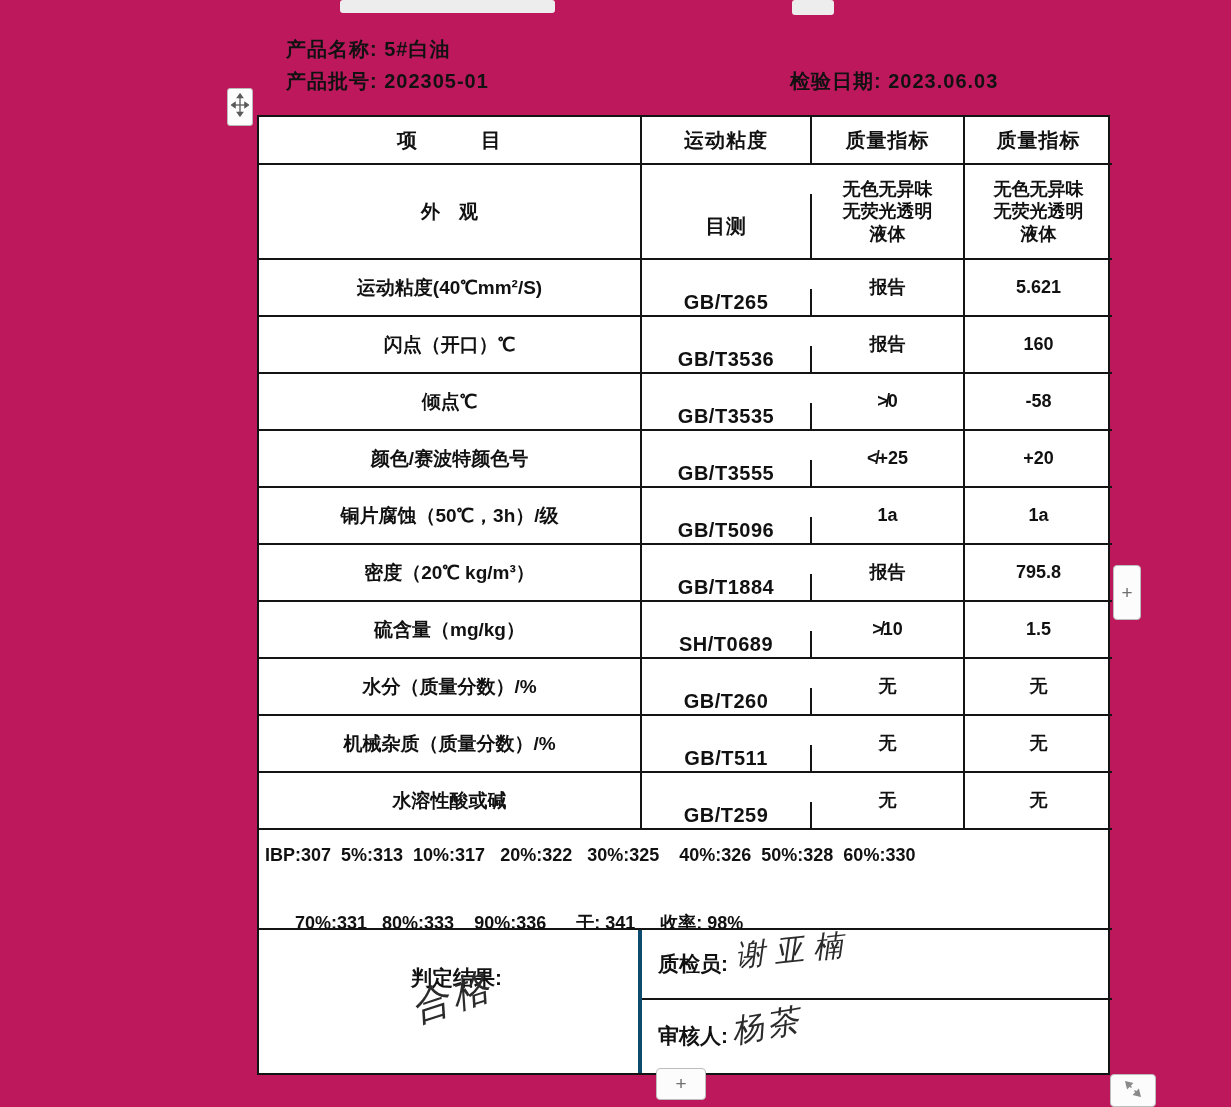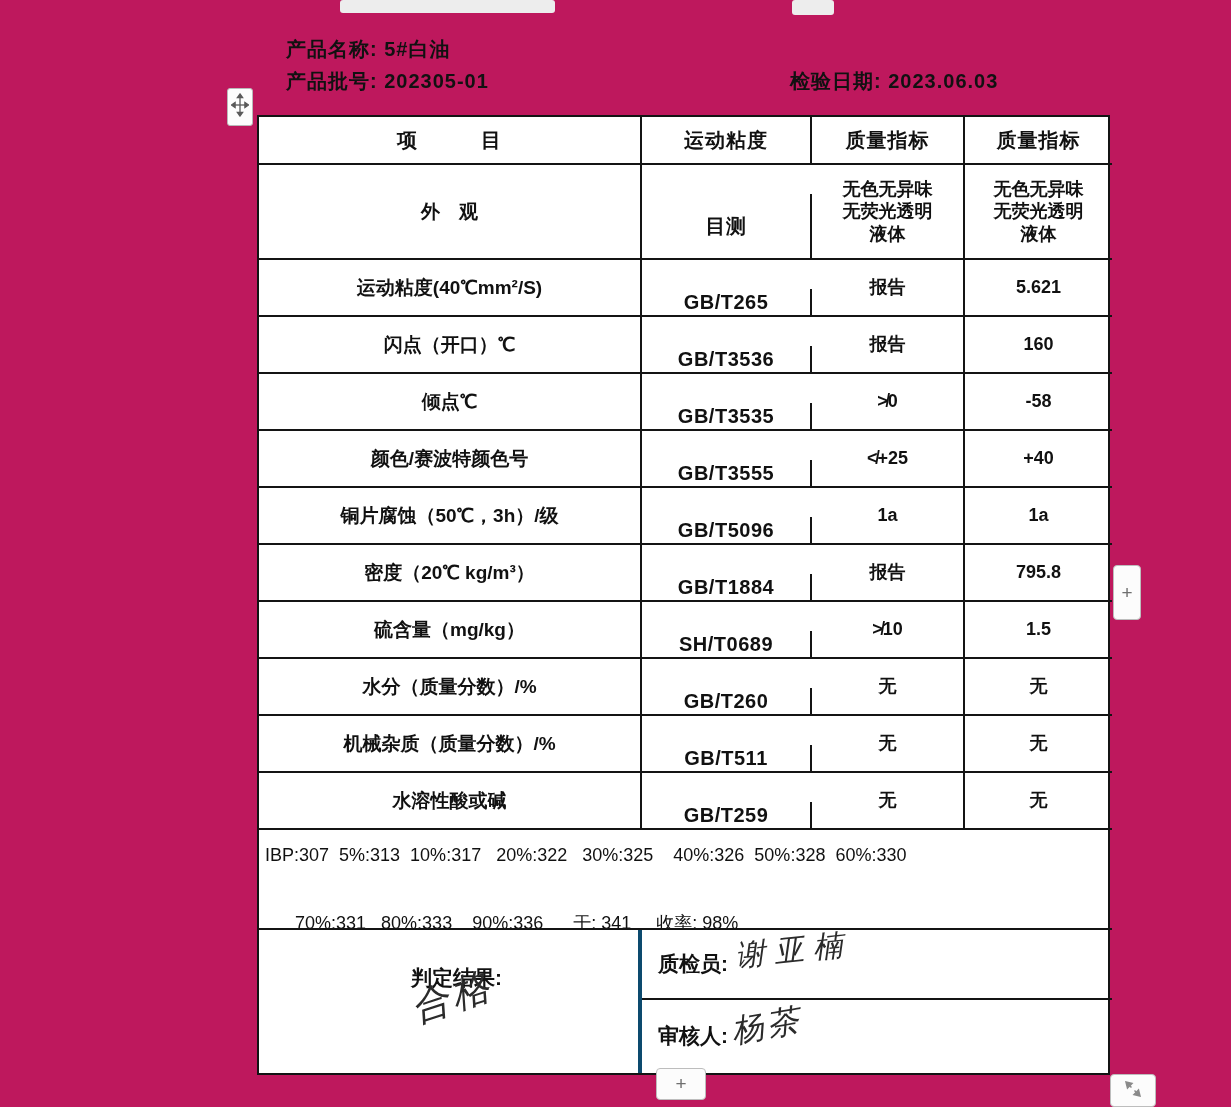--- a/index.html
+++ b/index.html
@@ -42,21 +42,21 @@
   }
   .cell.no-r { border-right: none; }
   .th   { font-size: 20px; letter-spacing: 1px; }
   .item { font-size: 19px; }
   .meth { font-size: 20px; letter-spacing: .5px; margin-top: 29px; }
   .spec { font-size: 18px; }
   .res  { font-size: 18px; }
 
   .distill {
     grid-column: 1 / -1; border-right: none; border-bottom: 2px solid #141414;
-    display: block; text-align: left; font-weight: normal; font-size: 18px;
+    display: block; text-align: left; font-weight: bold; font-size: 18px;
     white-space: pre-wrap; padding: 8px 4px 0 6px; line-height: 1.9; color: #111;
   }
 
   .verdict-cell {
     grid-column: 1; grid-row: 14 / 16;
     border-right: 4px solid #0c4a6e; border-bottom: none;
     display: flex; align-items: center; justify-content: center;
     padding-left: 16px; font-weight: bold; flex-direction: column;
   }
   .sign-cell {
@@ -141,21 +141,21 @@
     <div class="cell res no-r">160</div>
 
     <div class="cell item">倾点℃</div>
     <div class="cell meth">GB/T3535</div>
     <div class="cell spec">≯0</div>
     <div class="cell res no-r">-58</div>
 
     <div class="cell item">颜色/赛波特颜色号</div>
     <div class="cell meth">GB/T3555</div>
     <div class="cell spec">≮+25</div>
-    <div class="cell res no-r">+40</div>
+    <div class="cell res no-r">+20</div>
 
     <div class="cell item">铜片腐蚀（50℃，3h）/级</div>
     <div class="cell meth">GB/T5096</div>
     <div class="cell spec">1a</div>
     <div class="cell res no-r">1a</div>
 
     <div class="cell item">密度（20℃ kg/m³）</div>
     <div class="cell meth">GB/T1884</div>
     <div class="cell spec">报告</div>
     <div class="cell res no-r">795.8</div>

